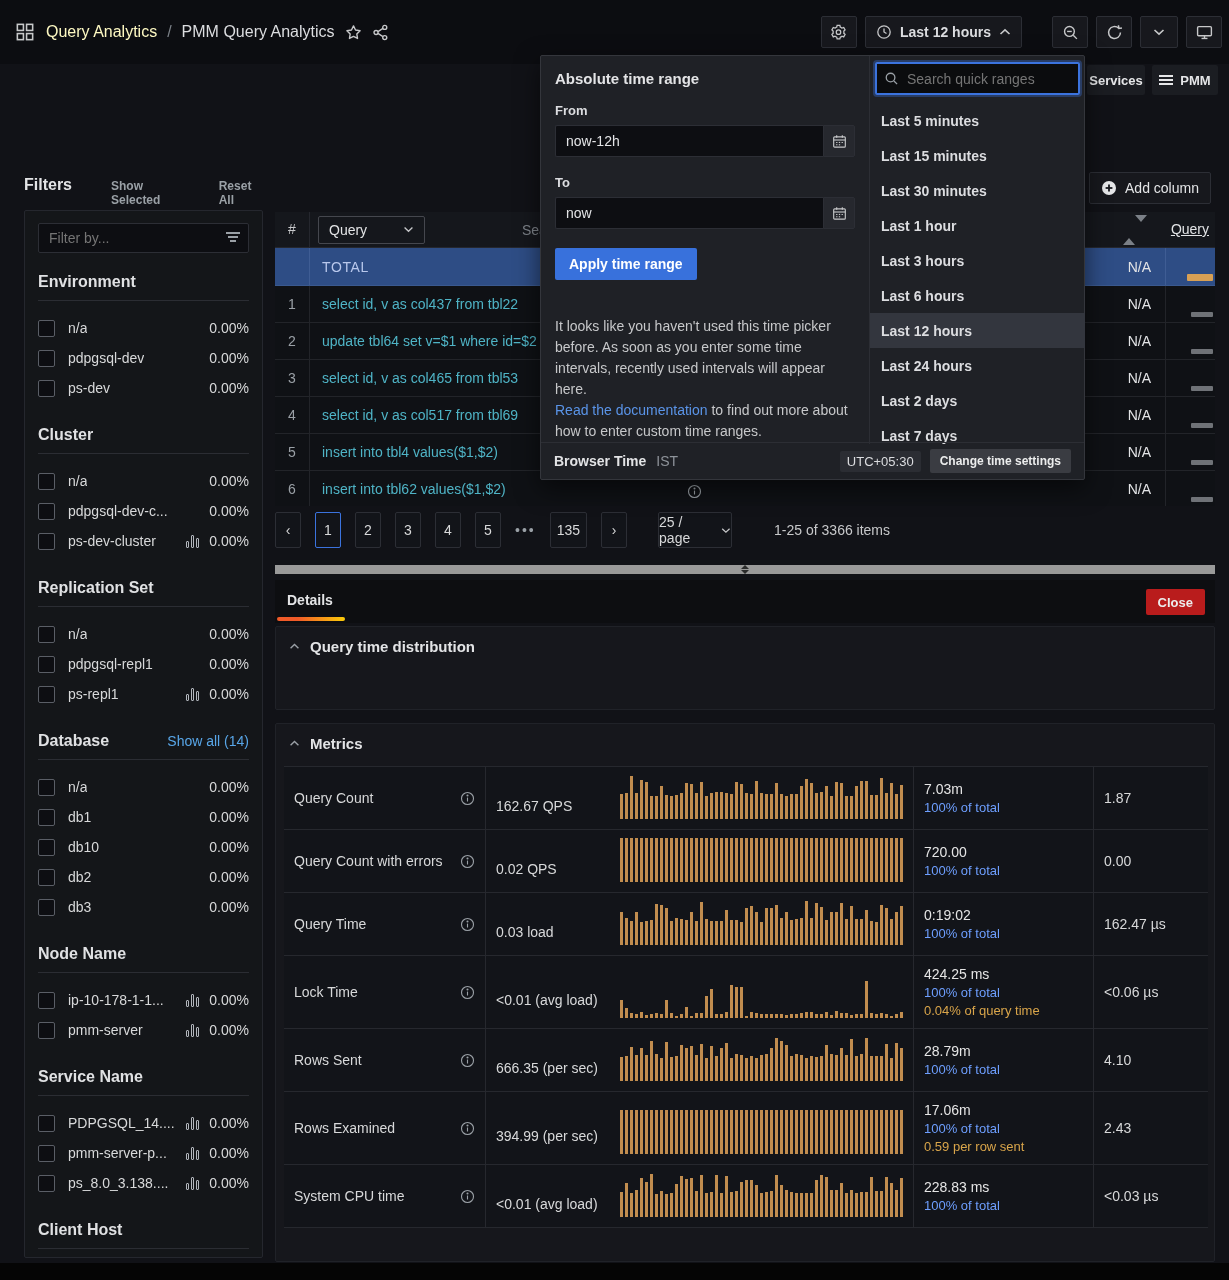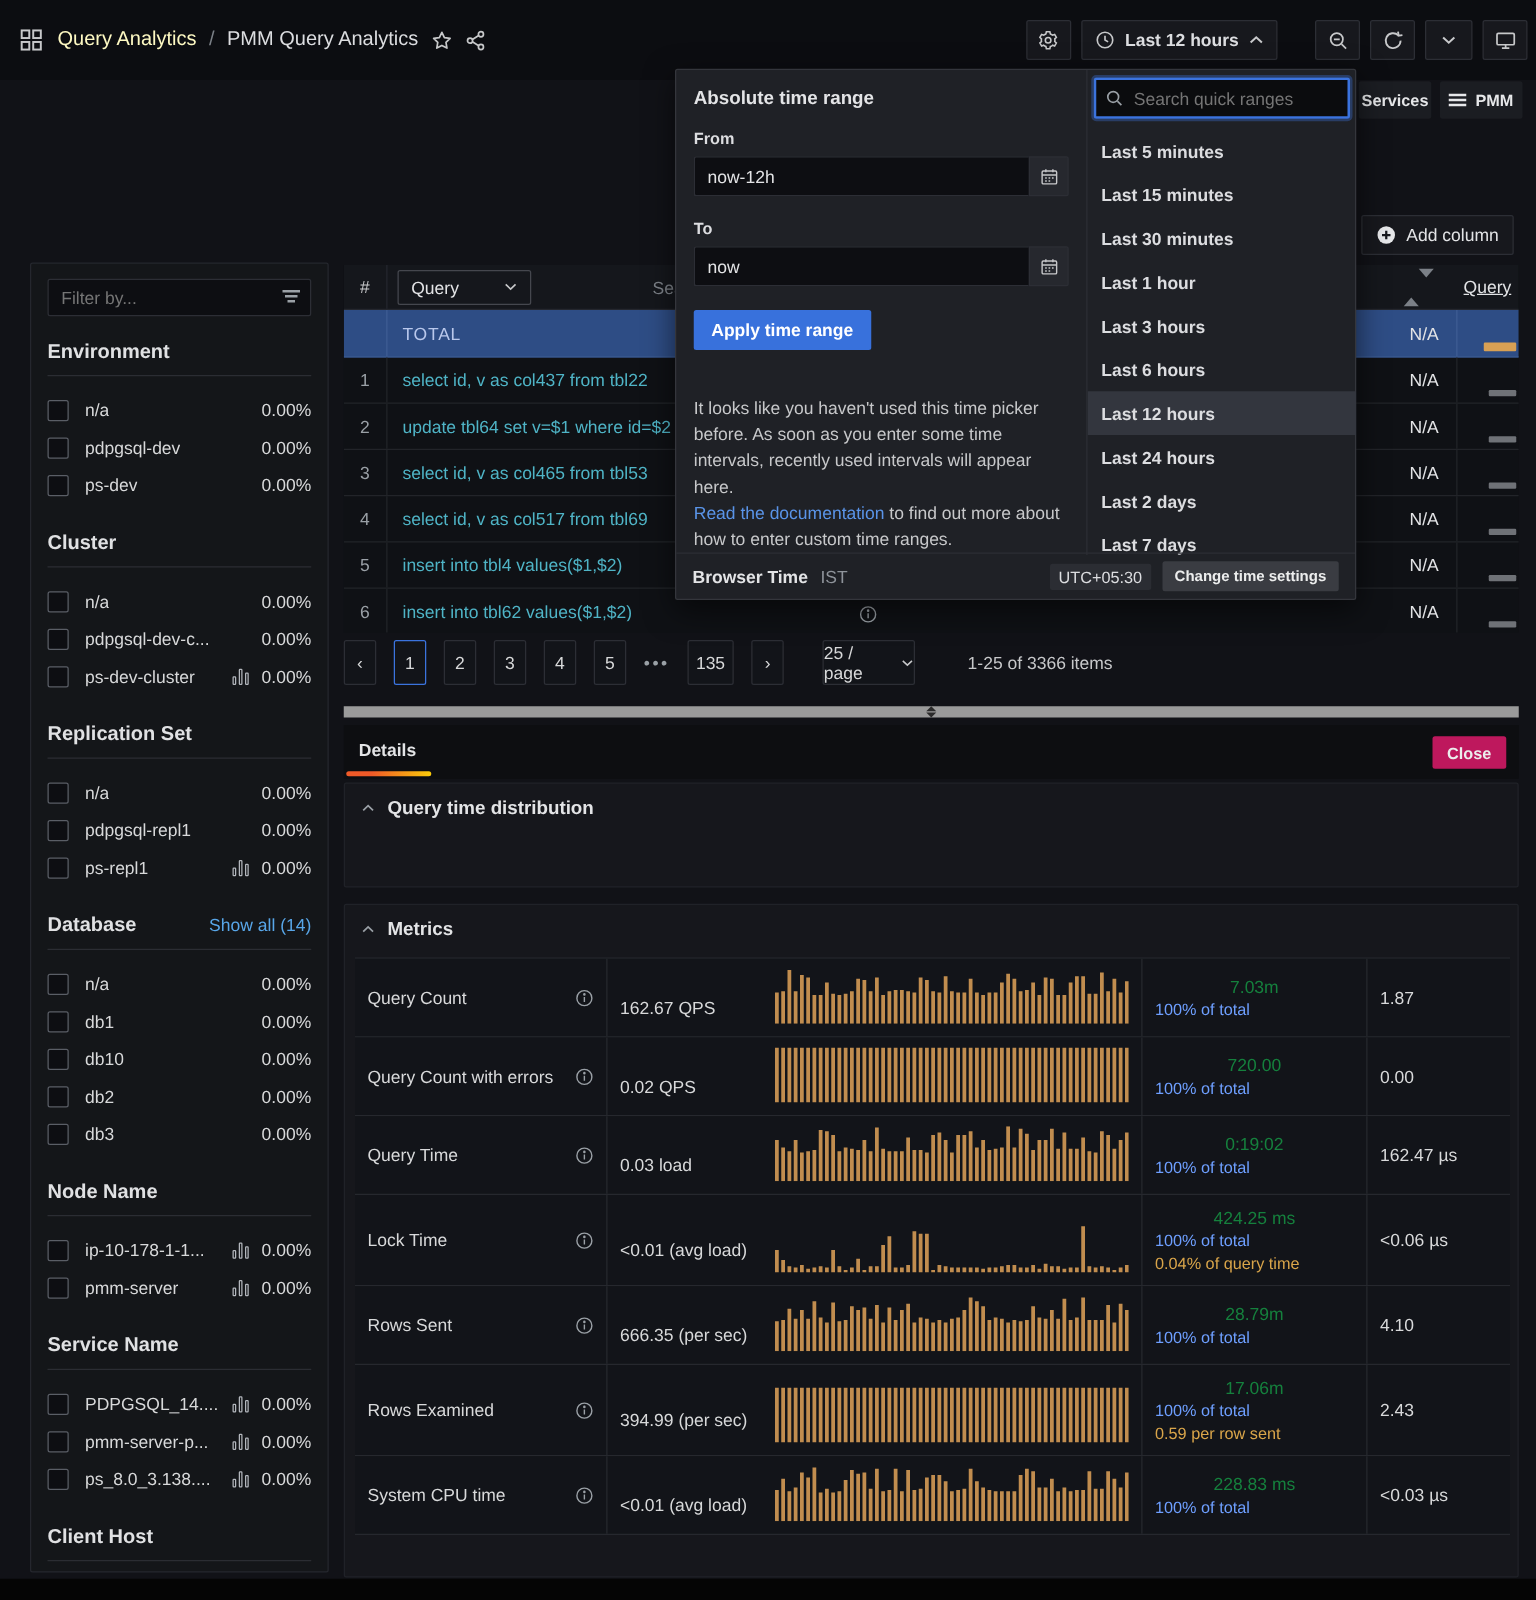--- a/index.html
+++ b/index.html
@@ -99,21 +99,21 @@
   .splitter { position:absolute; left:275px; top:565px; width:940px; height:9px; background:#9a9a9a; cursor:row-resize;
               display:flex; align-items:center; justify-content:center; flex-direction:column; }
   .splitter .t1 { width:0;height:0;border-left:4px solid transparent;border-right:4px solid transparent;border-bottom:4px solid #2b2b2b; margin-bottom:1px;}
   .splitter .t2 { width:0;height:0;border-left:4px solid transparent;border-right:4px solid transparent;border-top:4px solid #2b2b2b;}
 
   
   .details-strip { position:absolute; left:275px; top:580px; width:940px; height:43px; background:#0d0e11; }
   .dtab { position:absolute; left:12px; top:12px; font-weight:700; color:#e3e4e6; cursor:pointer; }
   .dtab-underline { position:absolute; left:2px; top:37px; width:68px; height:4px; border-radius:2px;
                     background:linear-gradient(90deg,#f05a28 30%,#fbca0a 99%); }
-  .close-btn { position:absolute; right:10px; top:9px; height:26px; padding:0 12px; background:#be185d; border:none; border-radius:2px;
+  .close-btn { position:absolute; right:10px; top:9px; height:26px; padding:0 12px; background:#b91c1c; border:none; border-radius:2px;
                color:#eceded; font-size:13px; font-weight:700; display:flex; align-items:center; cursor:pointer; font-family:inherit; }
 
   .panel { position:absolute; background:#16171c; border:1px solid #202228; border-radius:2px; }
   .dist-panel { left:275px; top:626px; width:940px; height:84px; }
   .panel-head { display:flex; align-items:center; gap:10px; padding:11px 0 0 13px; font-size:15px; font-weight:700; color:#e3e4e6; }
   .chev { cursor:pointer; }
   .dist-bar { position:absolute; left:10px; top:42px; right:10px; height:27px; display:flex; overflow:hidden; }
   .dist-bar .seg { height:100%; }
   .dist-bar .lbl { align-self:center; margin-left:14px; color:#fff; font-size:13px; }
 
@@ -127,21 +127,21 @@
   .mhead > div { align-items:center; }
   .mhead .h-last { max-width:110px; line-height:19px; }
   .mbody-row { min-height:57px; }
   .mbody-row.tall { min-height:73px; }
   .c-metric { align-items:center; justify-content:space-between; color:#d8d9da; }
   .c-rate { align-items:center; gap:8px; }
   .c-rate .rtxt { width:116px; flex:none; color:#d8d9da;margin-top:16px; }
   .spark { flex:1; height:44px; display:flex; align-items:flex-end; gap:2px; overflow:hidden; align-self:flex-end; margin-bottom:2px; }
   .spark i { width:3px; background:var(--spark,#c18d4f); flex:none; display:block; }
   .c-sum { flex-direction:column; justify-content:center; gap:3px; }
-  .c-sum .v { color:#15803d; font-weight:500;text-align:center; }
+  .c-sum .v { color:#e5e5e5; font-weight:500; }
   .c-sum .lnk { color:#6e9fff; font-size:13px; cursor:pointer; }
   .c-sum .extra { color:#d9a54a; font-size:13px; }
   .c-pq { align-items:center; color:#d8d9da; }
 
   .bottom-strip { position:absolute; left:0; top:1263px; width:1229px; height:17px; background:#050505; }
 
   
   .tp { position:absolute; left:540px; top:55px; width:545px; height:425px; background:#1f2126; border:1px solid #34363c;
         border-radius:2px; box-shadow:0 8px 24px rgba(0,0,0,.55); z-index:20; }
   .tp-left { position:absolute; left:0; top:0; width:328px; height:388px; padding:14px; }
@@ -249,20 +249,25 @@
   </div>
   <div class="hdr-row2 pmm-btn">
     <span class="burger">
         <span></span>
         <span></span>
         <span></span>
       </span>
     <span>PMM</span>
   </div>
 
+  <div class="filters-head">
+    <span class="filters-title">Filters</span>
+    <span class="filters-link s1">Show Selected</span>
+    <span class="filters-link s2">Reset All</span>
+  </div>
 
   <div class="filter-card">
     <div class="filter-input">
       <input type="text" placeholder="Filter by..." style="">
       <span class="funnel">
           <i></i>
           <i></i>
           <i></i>
         </span>
     </div>

